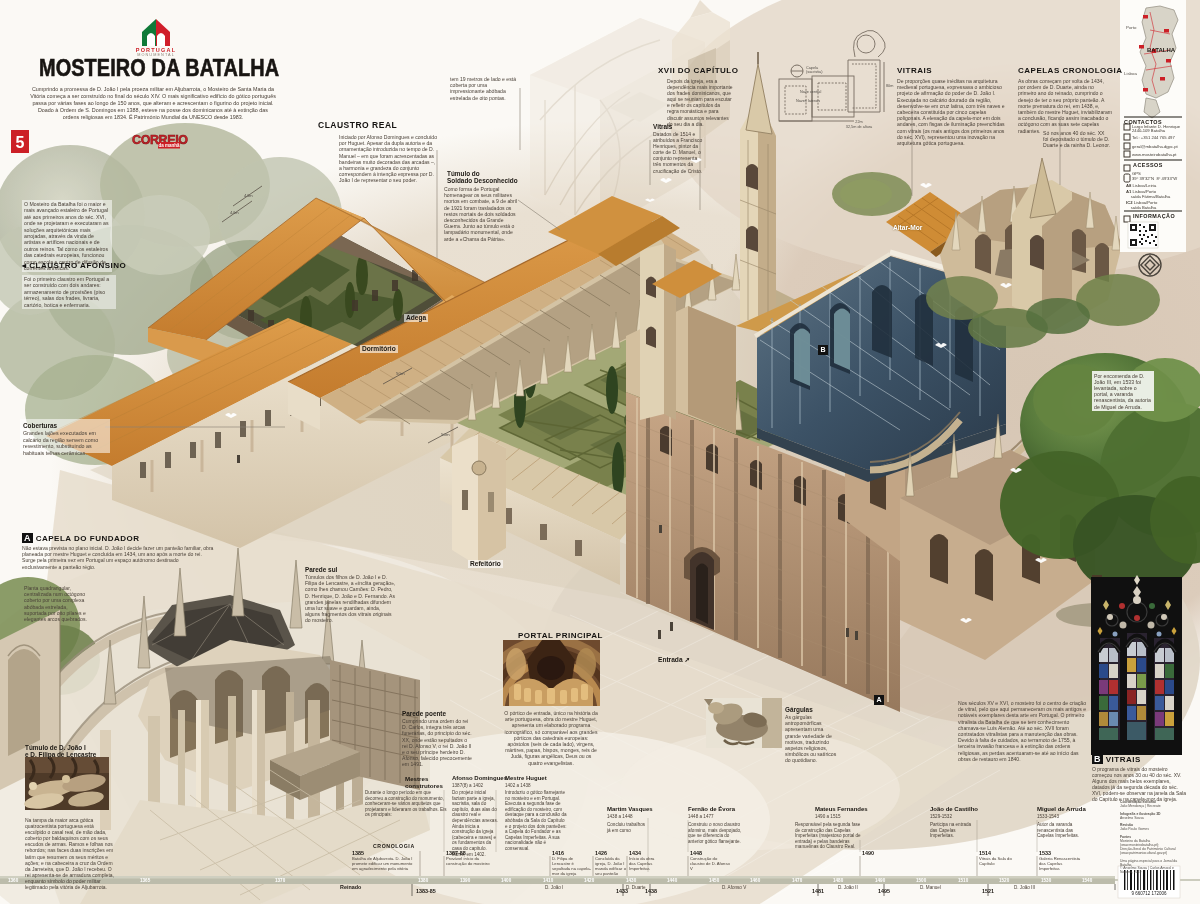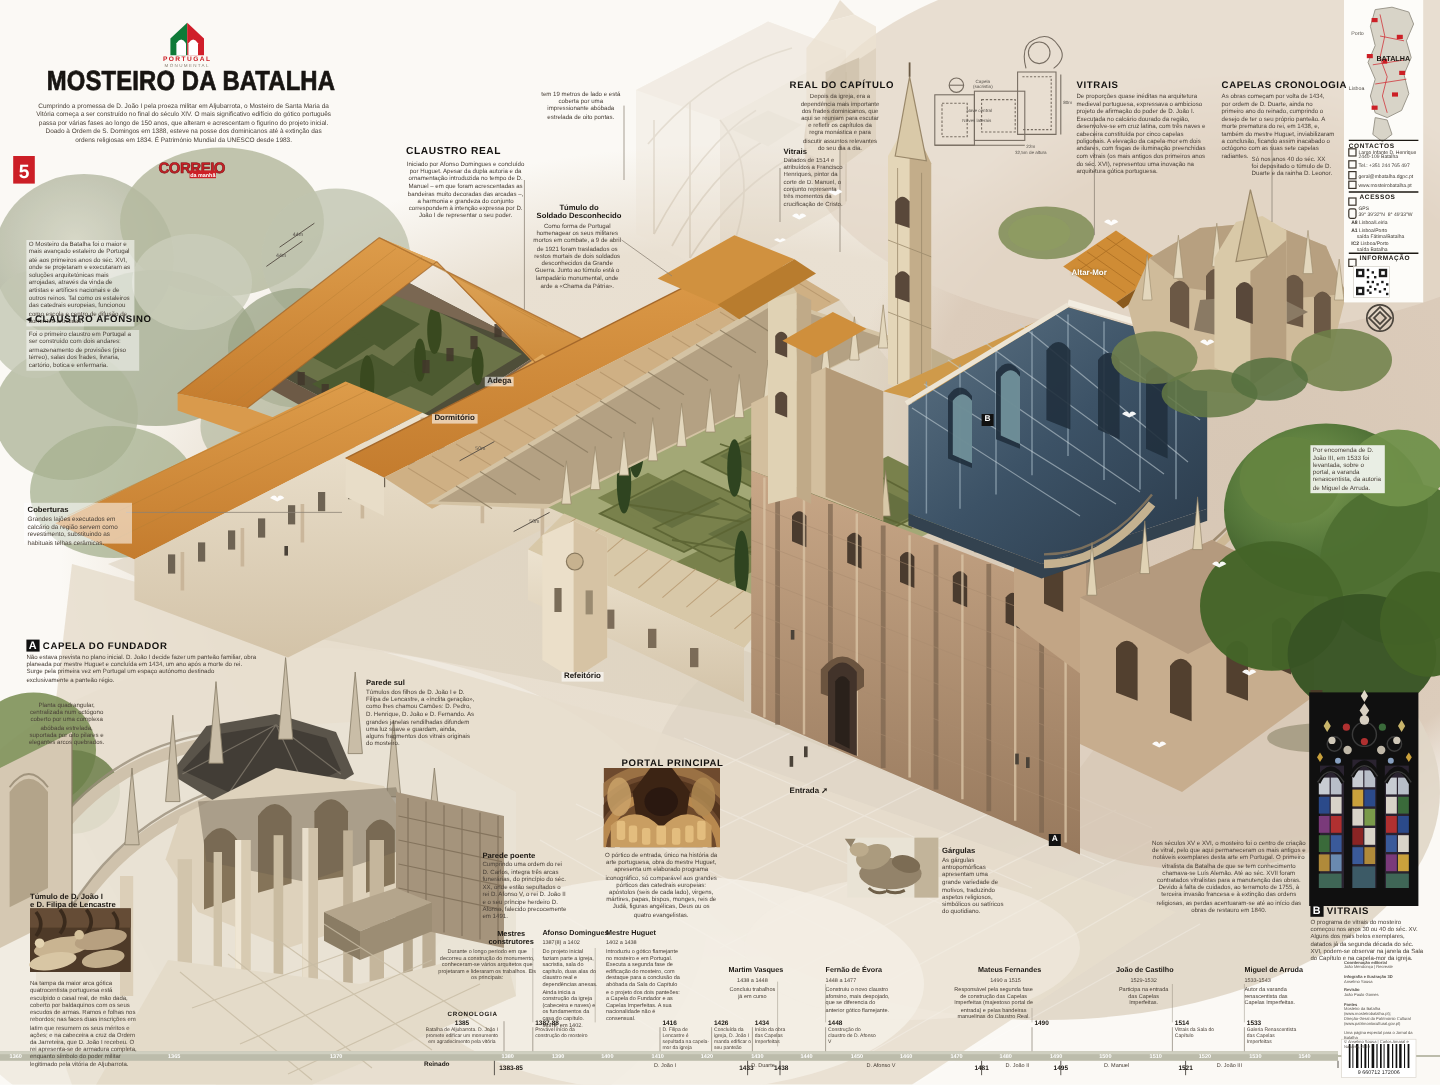--- a/index.html
+++ b/index.html
@@ -2,21 +2,21 @@
 <html><head>
 <meta charset="utf-8">
 <style>
 html,body{margin:0;padding:0;}
 #page{position:relative;width:1200px;height:904px;overflow:hidden;background:#faf8f4;font-family:"Liberation Sans",sans-serif;}
 #art{position:absolute;left:0;top:0;}
 .t{position:absolute;font-family:"Liberation Sans",sans-serif;color:#3a332b;font-size:5.3px;line-height:1.22;}
 .p{font-size:5.3px;line-height:6.5px;color:#4a4138;}
 .b{font-weight:bold;color:#1c1813;}
 .h{font-weight:bold;color:#141210;letter-spacing:.3px;}
-.r{text-align:center;}
+.r{text-align:left;}
 .c{text-align:center;}
 .tag{position:absolute;width:10px;height:10px;background:#111;color:#fff;font-weight:bold;font-size:7px;text-align:center;line-height:10px;font-family:"Liberation Sans",sans-serif;}
 </style>
 </head>
 <body>
 <div id="page">
 <svg id="art" width="1200" height="904" viewBox="0 0 1200 904">
 <defs>
 <linearGradient id="roofO" x1="0" y1="0" x2="0" y2="1">
  <stop offset="0" stop-color="#dd9c4a"></stop>
@@ -937,21 +937,21 @@
 <div class="t h r" style="left:318px;top:120px;width:120px;font-size:8.5px;letter-spacing:.5px;">CLAUSTRO REAL</div>
 
 <div class="t p r" style="left:339px;top:134px;width:98px;font-size:5.1px;line-height:6.2px;">Iniciado por Afonso Domingues e concluído por Huguet. Apesar da dupla autoria e da ornamentação introduzida no tempo de D. Manuel – em que foram acrescentadas as bandeiras muito decoradas das arcadas –, a harmonia e grandeza do conjunto correspondem à intenção expressa por D. João I de representar o seu poder.</div>
 
 <div class="t p r" style="left:450px;top:76px;width:68px;font-size:5.1px;line-height:6.2px;">tem 19 metros de lado e está coberta por uma impressionante abóbada estrelada de oito pontas.</div>
 
 <div class="t b r" style="left:447px;top:170px;width:71px;font-size:6.4px;line-height:7px;">Túmulo do<br>Soldado Desconhecido</div>
 
 <div class="t p r" style="left:444px;top:186px;width:74px;font-size:5.1px;line-height:6.2px;">Como forma de Portugal homenagear os seus militares mortos em combate, a 9 de abril de 1921 foram trasladados os restos mortais de dois soldados desconhecidos da Grande Guerra. Junto ao túmulo está o lampadário monumental, onde arde a «Chama da Pátria».</div>
 
-<div class="t h" style="left:658px;top:66px;font-size:8px;letter-spacing:.5px;">REAL DO CAPÍTULO</div>
+<div class="t h" style="left:658px;top:66px;font-size:8px;letter-spacing:.5px;">XVII DO CAPÍTULO</div>
 
 <div class="t p r" style="left:667px;top:78px;width:66px;font-size:5px;line-height:6.1px;">Depois da igreja, era a dependência mais importante dos frades dominicanos, que aqui se reuniam para escutar e refletir os capítulos da regra monástica e para discutir assuntos relevantes do seu dia a dia.</div>
 
 <div class="t b" style="left:653px;top:123px;font-size:6.4px;">Vitrais</div>
 
 <div class="t p" style="left:653px;top:131px;width:50px;font-size:5px;line-height:6.1px;">Datados de 1514 e atribuídos a Francisco Henriques, pintor da corte de D. Manuel, o conjunto representa três momentos da crucificação de Cristo.</div>
 
 <div class="t h" style="left:897px;top:66px;font-size:8px;letter-spacing:.5px;">VITRAIS</div>
 
 <div class="t p" style="left:897px;top:78px;width:112px;font-size:5.1px;line-height:6.2px;">De proporções quase inéditas na arquitetura medieval portuguesa, expressava o ambicioso projeto de afirmação do poder de D. João I. Executada no calcário dourado da região, desenvolve-se em cruz latina, com três naves e cabeceira constituída por cinco capelas poligonais. A elevação da capela-mor em dois andares, com fisgas de iluminação preenchidas com vitrais (os mais antigos dos primeiros anos do séc. XVI), representou uma inovação na arquitetura gótica portuguesa.</div>

